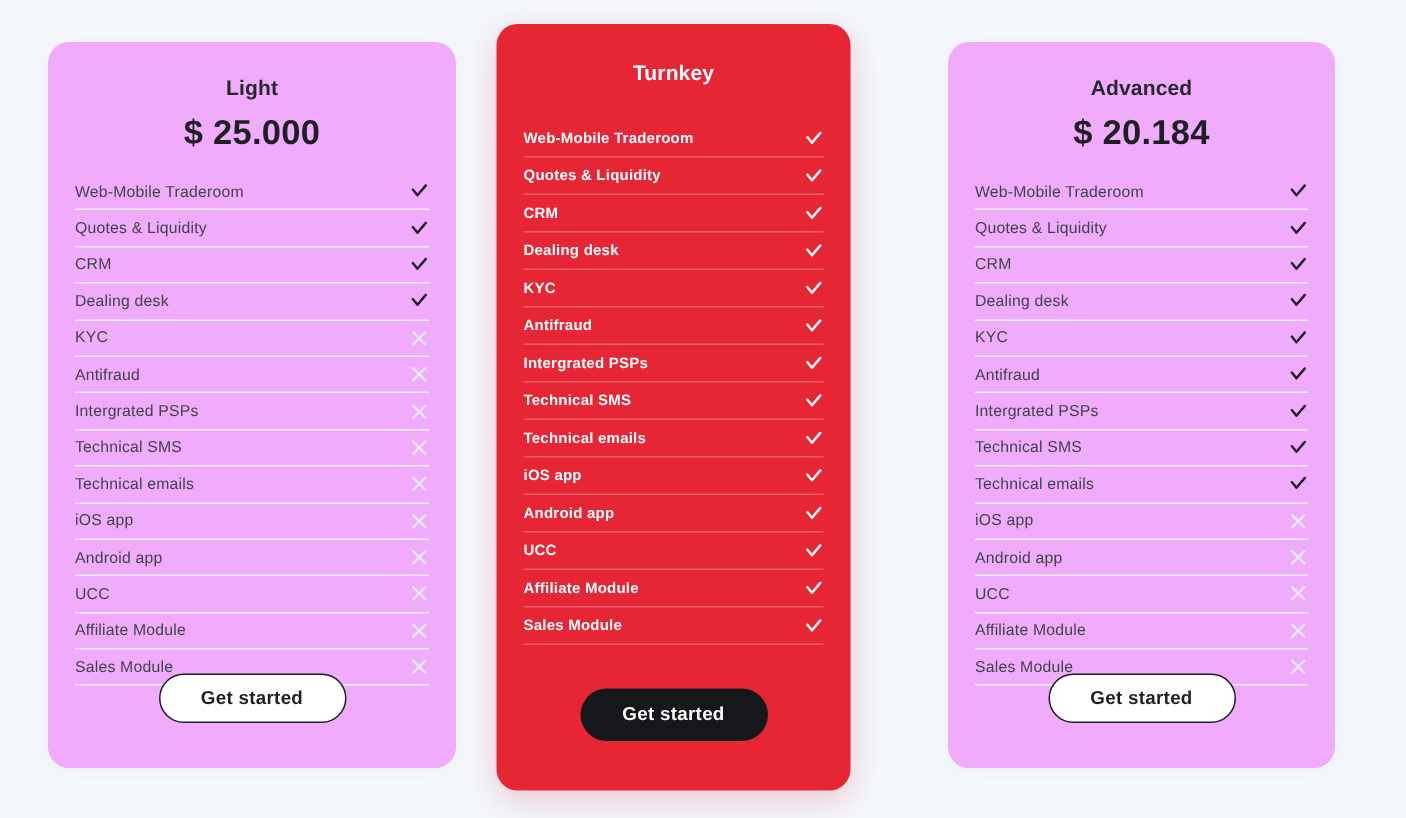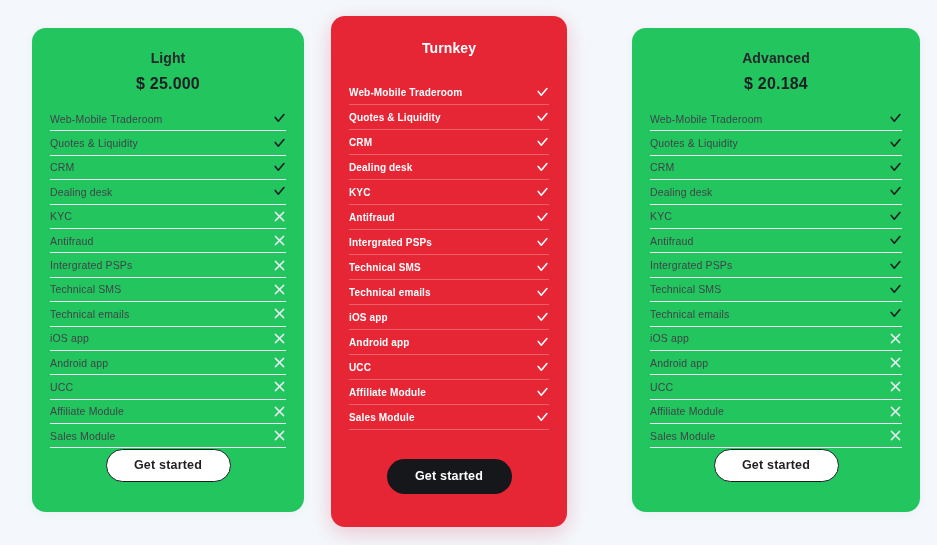--- a/index.html
+++ b/index.html
@@ -17,36 +17,36 @@
   .pricing-wrap {
     position: relative;
     width: 937px;
     height: 545px;
   }
 
   .card {
     position: absolute;
     box-sizing: border-box;
     border-radius: 14px;
-    background: #22c55e;
+    background: #f0abfc;
     box-shadow: 0 2px 10px rgba(45, 70, 110, 0.05);
   }
 
   .card--light {
     left: 32px;
     top: 28px;
     width: 272px;
     height: 484px;
     padding: 22px 18px 0 18px;
   }
 
   .card--advanced {
     left: 632px;
     top: 28px;
-    width: 288px;
+    width: 258px;
     height: 484px;
     padding: 22px 18px 0 18px;
   }
 
   .card--featured {
     left: 331px;
     top: 16px;
     width: 236px;
     height: 511px;
     padding: 24px 18px 0 18px;
@@ -59,21 +59,21 @@
     font-size: 14px;
     font-weight: bold;
     color: #25282c;
     letter-spacing: .1px;
     margin: 0;
   }
   .card--featured .plan-name { color: #ffffff; }
 
   .plan-price {
     text-align: center;
-    font-size: 16px;
+    font-size: 23px;
     font-weight: bold;
     color: #1d1f23;
     letter-spacing: .2px;
     margin: 9px 0 0 0;
     white-space: pre;
   }
   .card--featured .plan-price { color: #ffffff; }
 
   .feature-list {
     list-style: none;

